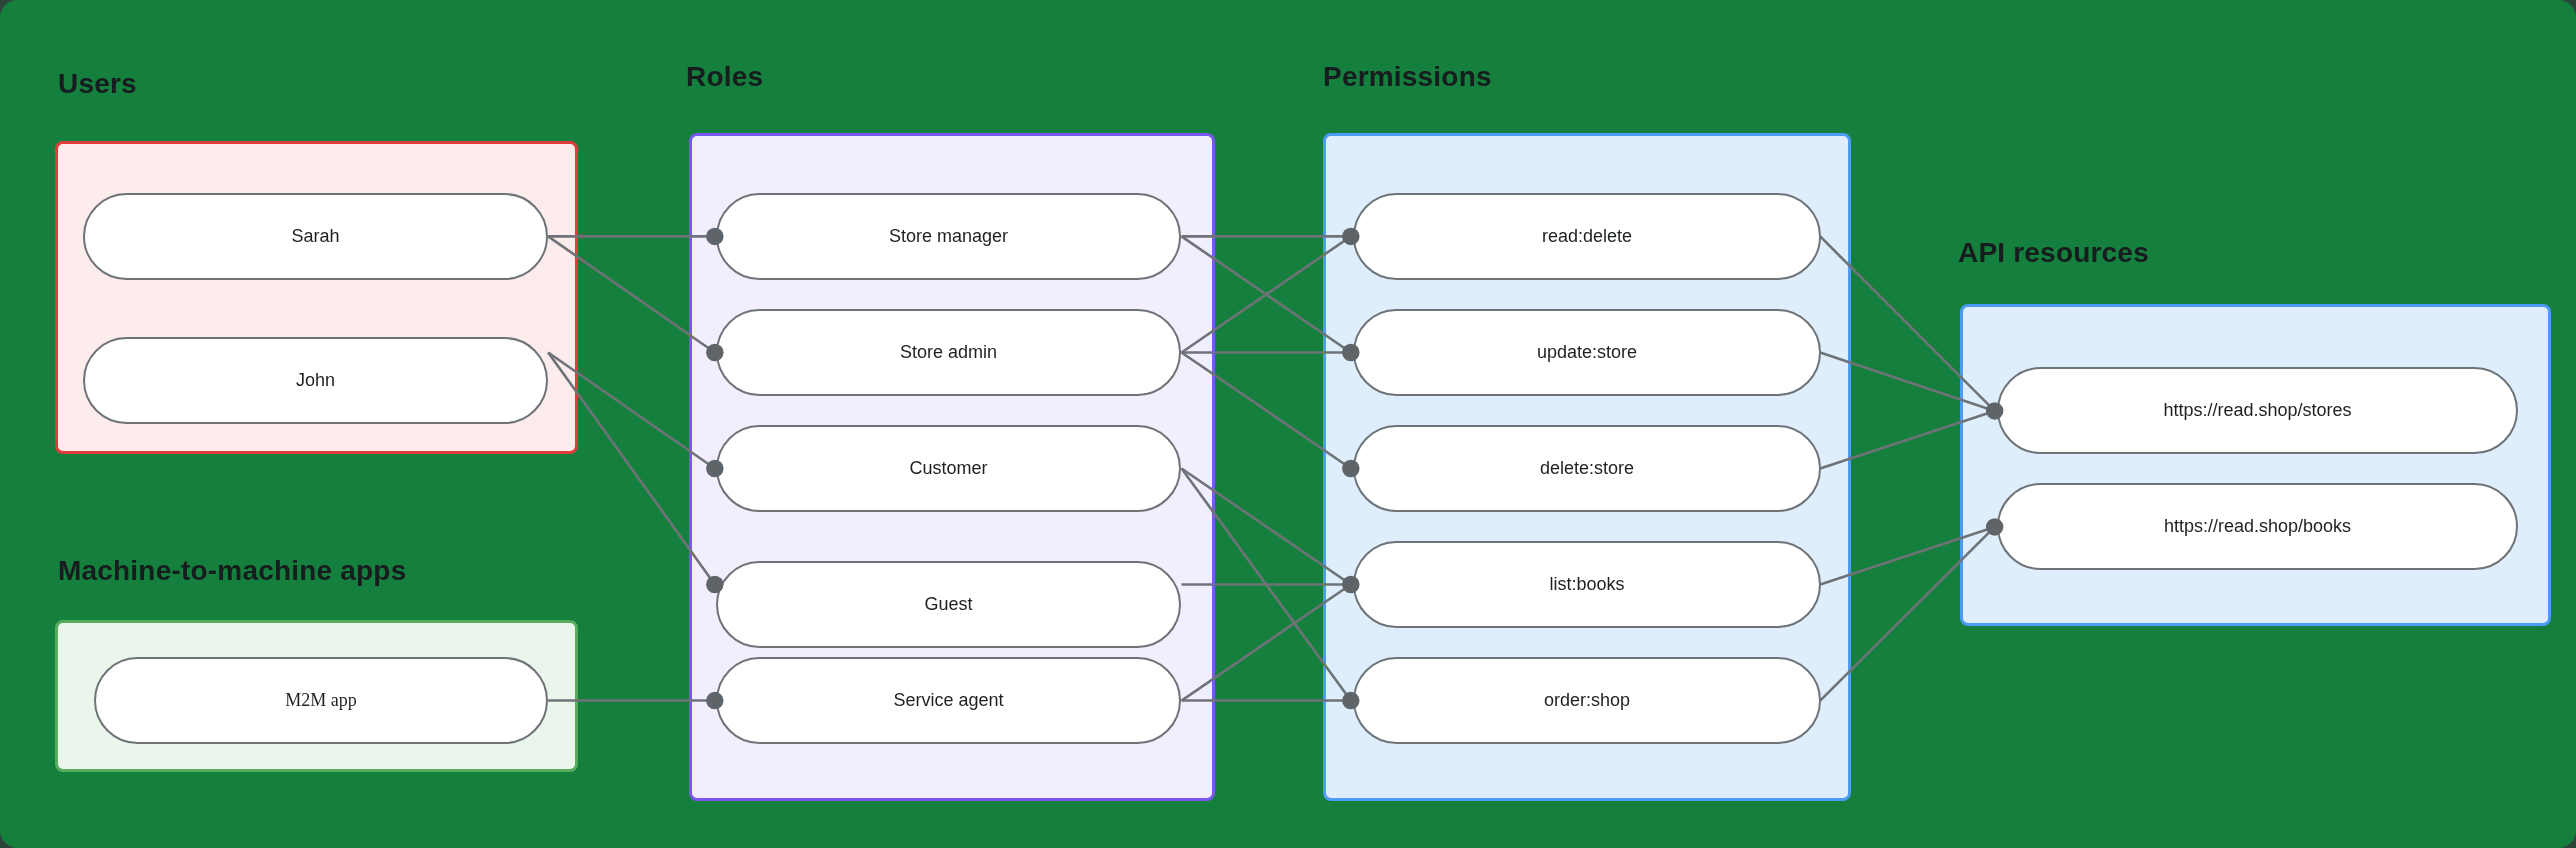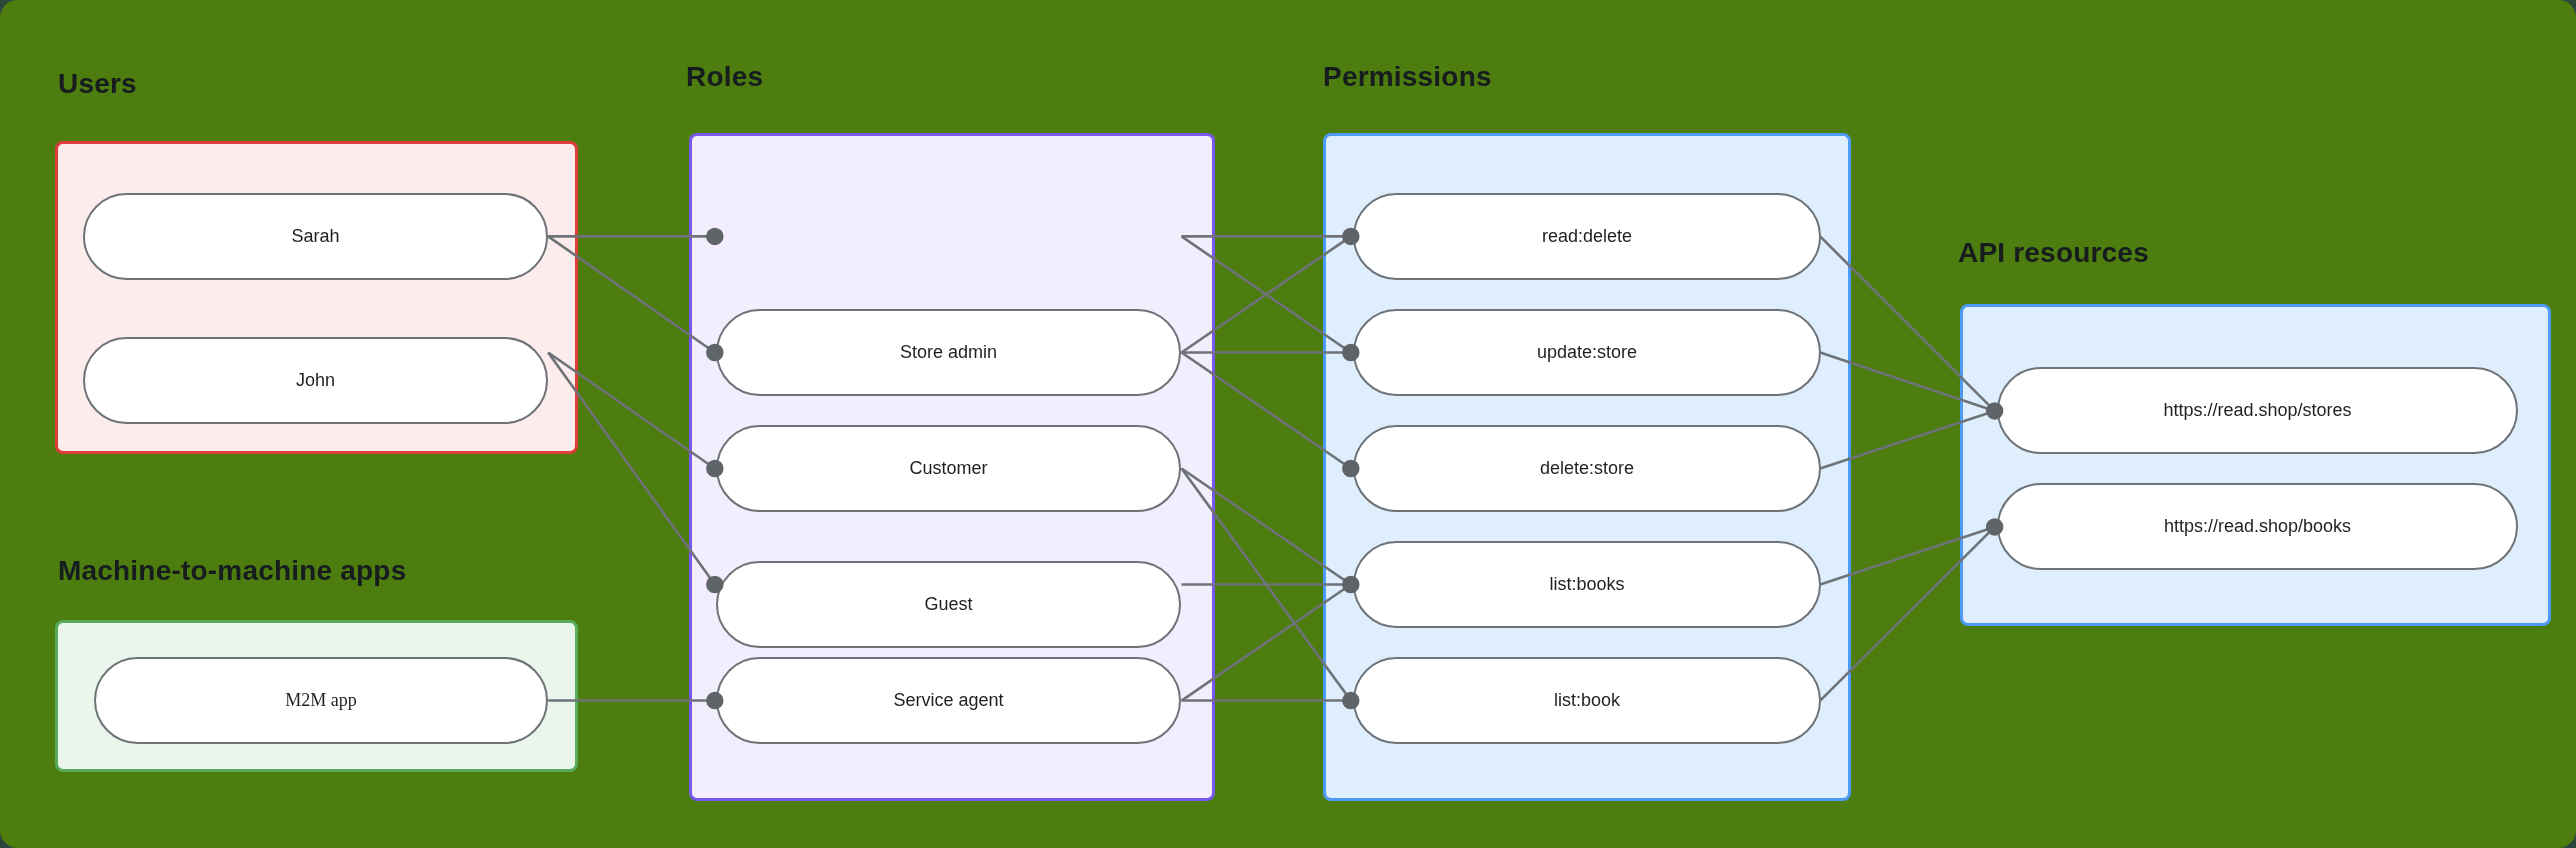--- a/index.html
+++ b/index.html
@@ -3,21 +3,21 @@
 <meta charset="utf-8">
 <style>
   html,body{margin:0;padding:0;}
   body{
     background:#2d453a;
     font-family:"Liberation Sans", sans-serif;
     width:2576px;height:848px;overflow:hidden;
   }
   .canvas{
     position:relative;width:2576px;height:848px;
-    background:#4d7c0f;border-radius:17.5px;overflow:hidden;
+    background:#15803d;border-radius:17.5px;overflow:hidden;
   }
   .group-label{
     position:absolute;font-size:28px;font-weight:700;color:#171c1f;
     letter-spacing:0.2px;white-space:nowrap;
   }
   .gbox{position:absolute;border-radius:7.9px;box-sizing:border-box;}
   .gbox.users{left:55px;top:141px;width:523px;height:313px;border:3.5px solid #e13c3c;background:#fdecec;}
   .gbox.m2m{left:55px;top:620px;width:523px;height:152px;border:3.5px solid #57ab5c;background:#eaf6eb;}
   .gbox.roles{left:689px;top:133px;width:526px;height:668px;border:3.5px solid #7a57f0;background:#f3eefd;}
   .gbox.permissions{left:1323px;top:133px;width:528px;height:668px;border:3.5px solid #4d9bf7;background:#dfeefc;}
@@ -47,30 +47,31 @@
   <div class="gbox m2m"></div>
   <div class="gbox roles"></div>
   <div class="gbox permissions"></div>
   <div class="gbox api"></div>
 
   <div class="pill" style="left:83px;top:193px;width:465px;">Sarah</div>
   <div class="pill" style="left:83px;top:309px;width:465px;margin-top:28px;">John</div>
 
   <div class="pill" style="left:94px;top:657px;width:454px;font-family:Liberation Serif, serif;">M2M app</div>
 
+  <div class="pill" style="left:716px;top:193px;width:465px;">Store manager</div>
   <div class="pill" style="left:716px;top:309px;width:465px;">Store admin</div>
   <div class="pill" style="left:716px;top:425px;width:465px;">Customer</div>
   <div class="pill" style="left:716px;top:541px;width:465px;margin-top:20px;">Guest</div>
   <div class="pill" style="left:716px;top:657px;width:465px;">Service agent</div>
 
   <div class="pill" style="left:1353px;top:193px;width:468px;">read:delete</div>
   <div class="pill" style="left:1353px;top:309px;width:468px;">update:store</div>
   <div class="pill" style="left:1353px;top:425px;width:468px;">delete:store</div>
   <div class="pill" style="left:1353px;top:541px;width:468px;">list:books</div>
-  <div class="pill" style="left:1353px;top:657px;width:468px;">list:book</div>
+  <div class="pill" style="left:1353px;top:657px;width:468px;">order:shop</div>
 
   <div class="pill" style="left:1997px;top:367px;width:521px;">https://read.shop/stores</div>
   <div class="pill" style="left:1997px;top:483px;width:521px;">https://read.shop/books</div>
 
   <svg id="edges" class="overlay" width="2576" height="848" viewBox="0 0 2952 972">
       <line x1="628" y1="271" x2="819" y2="271"></line>
       <line x1="628" y1="271" x2="819" y2="404"></line>
       <line x1="628" y1="404" x2="819" y2="537"></line>
       <line x1="628" y1="404" x2="819" y2="670"></line>
       <line x1="628" y1="803" x2="819" y2="803"></line>

